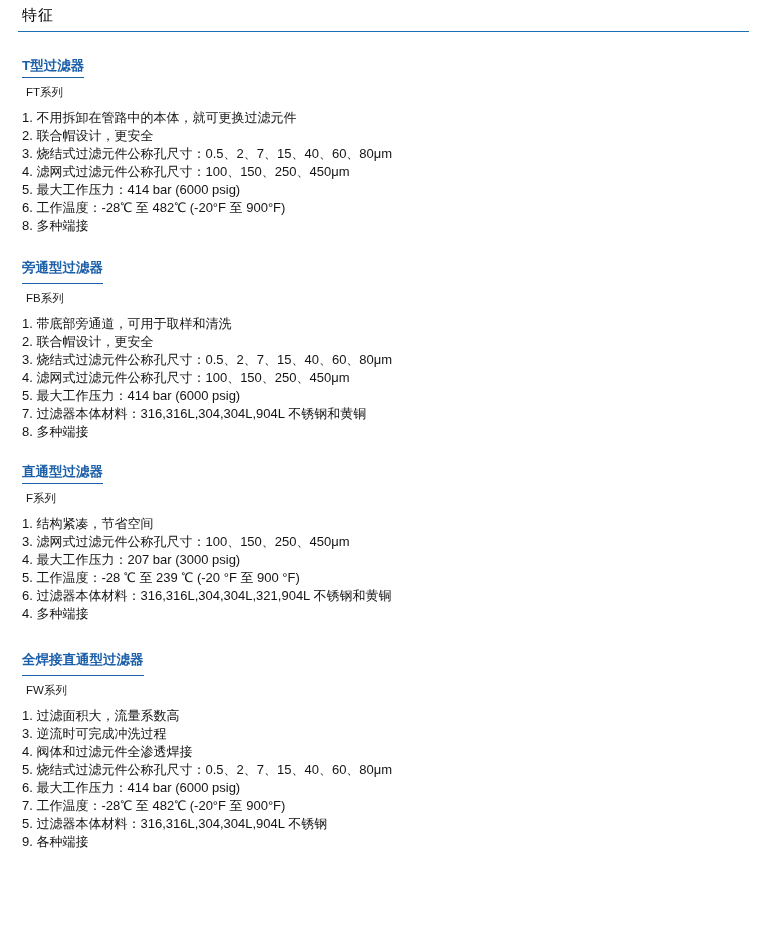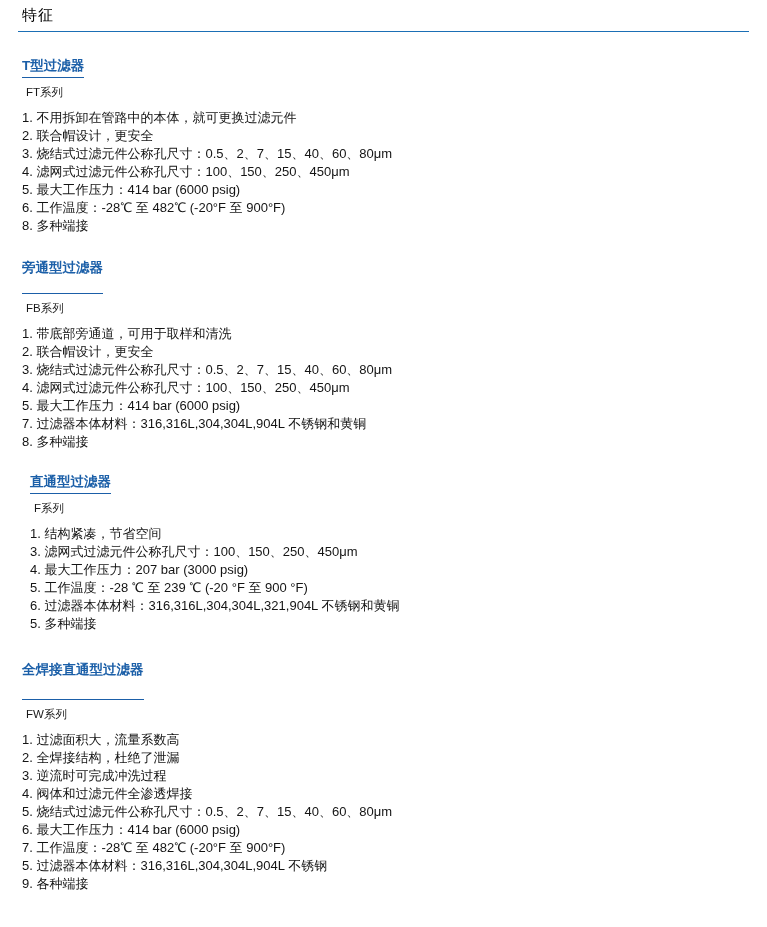--- a/index.html
+++ b/index.html
@@ -34,21 +34,21 @@
     margin: 6px 18px 0 18px;
     height: 0;
   }
   .section {
     position: relative;
     margin: 0;
     padding: 0 0 0 22px;
   }
   .sec-gap-1 { margin-top: 24px; }
   .sec-gap-2 { margin-top: 24px; }
-  .sec-gap-3 { margin-top: 22px; margin-left: 8px; }
+  .sec-gap-3 { margin-top: 22px; }
   .sec-gap-4 { margin-top: 28px; }
 
   .sec-heading {
     font-size: 13.5px;
     font-weight: bold;
     color: #1b5fa8;
     margin: 0 0 2px 0;
   }
   .sec-series {
     font-size: 11.5px;
@@ -87,21 +87,21 @@
       <li>2. 联合帽设计，更安全</li>
       <li>3. 烧结式过滤元件公称孔尺寸：0.5、2、7、15、40、60、80μm</li>
       <li>4. 滤网式过滤元件公称孔尺寸：100、150、250、450μm</li>
       <li>5. 最大工作压力：414 bar (6000 psig)</li>
       <li>6. 工作温度：-28℃ 至 482℃ (-20°F 至 900°F)</li>
       <li>8. 多种端接</li>
     </ol>
   </div>
 
   <div class="section sec-gap-2">
-    <div class="sec-heading" style="display: inline-block; border-bottom: 1px solid rgb(27, 95, 168); padding-bottom: 16px;">旁通型过滤器</div>
+    <div class="sec-heading" style="display: inline-block; border-bottom: 1px solid rgb(27, 95, 168); padding-bottom: 6px;">旁通型过滤器</div>
     <div class="sec-series">FB系列</div>
     <ol class="feature-list text-col">
       <li>1. 带底部旁通道，可用于取样和清洗</li>
       <li>2. 联合帽设计，更安全</li>
       <li>3. 烧结式过滤元件公称孔尺寸：0.5、2、7、15、40、60、80μm</li>
       <li>4. 滤网式过滤元件公称孔尺寸：100、150、250、450μm</li>
       <li>5. 最大工作压力：414 bar (6000 psig)</li>
       <li>7. 过滤器本体材料：316,316L,304,304L,904L 不锈钢和黄铜</li>
       <li>8. 多种端接</li>
     </ol>
@@ -109,30 +109,29 @@
 
   <div class="section sec-gap-3">
     <div class="sec-heading" style="display: inline-block; border-bottom: 1px solid rgb(27, 95, 168); padding-bottom: 2px;">直通型过滤器</div>
     <div class="sec-series">F系列</div>
     <ol class="feature-list text-col">
       <li>1. 结构紧凑，节省空间</li>
       <li>3. 滤网式过滤元件公称孔尺寸：100、150、250、450μm</li>
       <li>4. 最大工作压力：207 bar (3000 psig)</li>
       <li>5. 工作温度：-28 ℃ 至 239 ℃ (-20 °F 至 900 °F)</li>
       <li>6. 过滤器本体材料：316,316L,304,304L,321,904L 不锈钢和黄铜</li>
-      <li>5. 多种端接</li>
+      <li>4. 多种端接</li>
     </ol>
   </div>
 
   <div class="section sec-gap-4">
-    <div class="sec-heading" style="display: inline-block; border-bottom: 1px solid rgb(27, 95, 168); padding-bottom: 20px;">全焊接直通型过滤器</div>
+    <div class="sec-heading" style="display: inline-block; border-bottom: 1px solid rgb(27, 95, 168); padding-bottom: 6px;">全焊接直通型过滤器</div>
     <div class="sec-series">FW系列</div>
     <ol class="feature-list text-col">
       <li>1. 过滤面积大，流量系数高</li>
-      <li>2. 全焊接结构，杜绝了泄漏</li>
       <li>3. 逆流时可完成冲洗过程</li>
       <li>4. 阀体和过滤元件全渗透焊接</li>
       <li>5. 烧结式过滤元件公称孔尺寸：0.5、2、7、15、40、60、80μm</li>
       <li>6. 最大工作压力：414 bar (6000 psig)</li>
       <li>7. 工作温度：-28℃ 至 482℃ (-20°F 至 900°F)</li>
       <li>5. 过滤器本体材料：316,316L,304,304L,904L 不锈钢</li>
       <li>9. 各种端接</li>
     </ol>
   </div>
 

